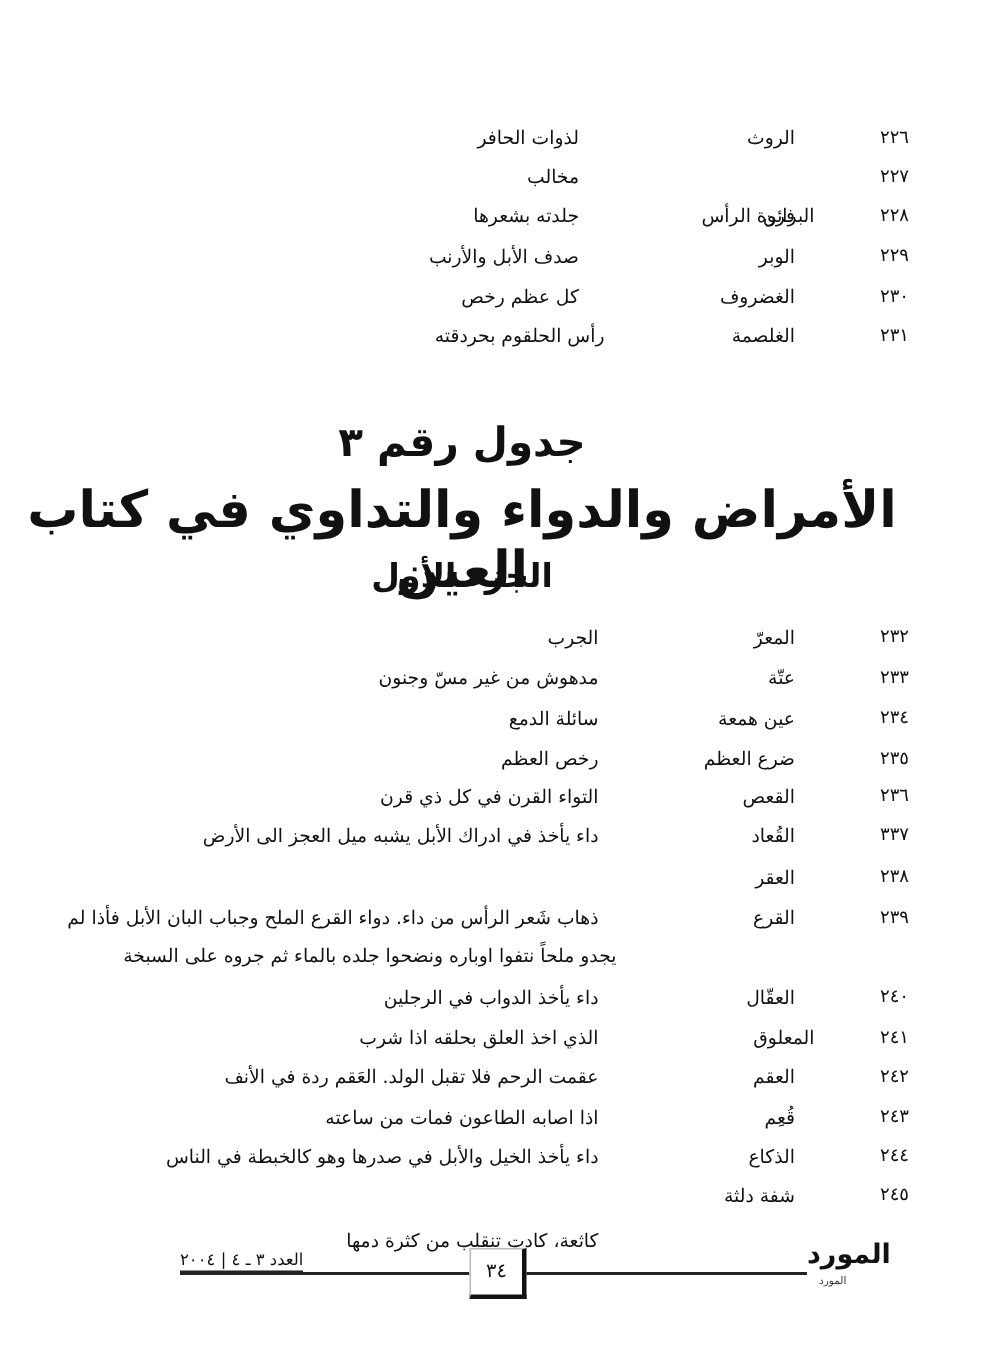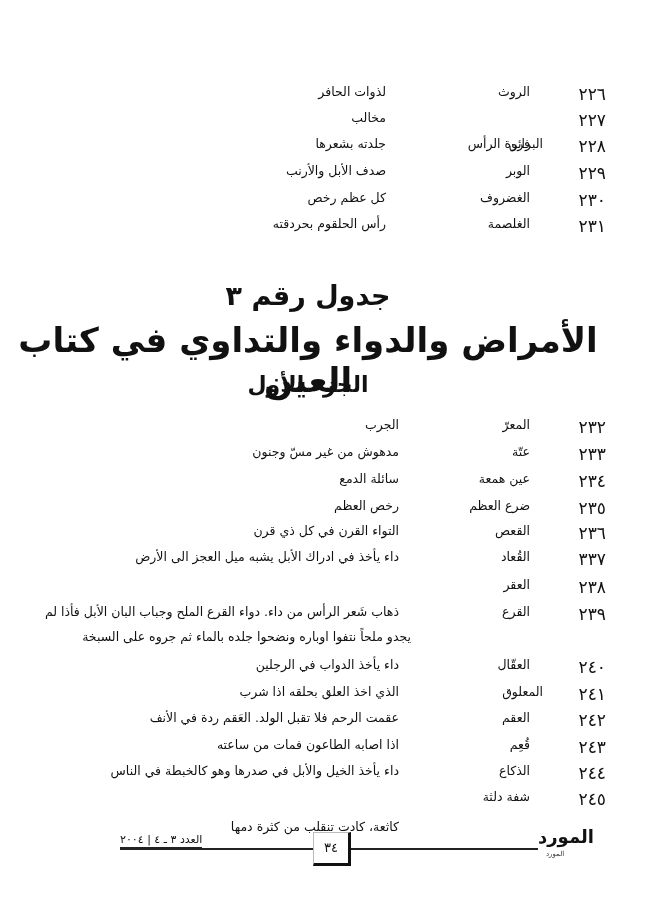--- a/index.html
+++ b/index.html
@@ -1,21 +1,21 @@
 <!DOCTYPE html>
 <html><head>
   <meta charset="utf-8">
   <style>
     html, body { margin: 0; padding: 0; }
     body {
       width: 661px; height: 908px; background: #ffffff; position: relative; overflow: hidden;
       font-family: "DejaVu Sans", sans-serif; color: #111;
     }
     .page { position: absolute; left: 0; top: 0; width: 661px; height: 908px; }
-    .num { position: absolute; direction: rtl; font-size: 17px; }
+    .num { position: absolute; direction: rtl; font-size: 12px; }
     .term { position: absolute; direction: rtl; font-size: 12.5px; }
     .def { position: absolute; direction: rtl; font-size: 12.5px; }
     .t1 { position: absolute; left: 0; width: 616px; text-align: center; direction: rtl; font-weight: bold; }
     .title1 { top: 280px; font-size: 27px; letter-spacing: 1px; }
     .title2 { top: 320px; font-size: 34px; }
     .title3 { top: 372px; font-size: 22px; }
     .footer-line { position: absolute; top: 848px; height: 2px; background: #222; }
     .pagebox {
       position: absolute; left: 313px; top: 832px; width: 34px; height: 30px;
       border: 1px solid #bbb; border-right: 3px solid #111; border-bottom: 3px solid #111;
@@ -46,21 +46,21 @@
     <div class="num" style="top:163px; right:55px;">٢٢٩</div>
     <div class="term" style="top:163px; right:131px;">الوبر</div>
     <div class="def" style="top:163px; right:275px;">صدف الأبل والأرنب</div>
 
     <div class="num" style="top:190px; right:55px;">٢٣٠</div>
     <div class="term" style="top:190px; right:131px;">الغضروف</div>
     <div class="def" style="top:190px; right:275px;">كل عظم رخص</div>
 
     <div class="num" style="top:216px; right:55px;">٢٣١</div>
     <div class="term" style="top:216px; right:131px;">الغلصمة</div>
-    <div class="def" style="top:216px; right:275px;">رأس الحلقوم بحردقته</div>
+    <div class="def" style="top:216px; right:258px;">رأس الحلقوم بحردقته</div>
   </div>
 
   <div class="t1 title1">جدول رقم ٣</div>
   <div class="t1 title2">الأمراض والدواء والتداوي في كتاب العين</div>
   <div class="t1 title3">الجزء الأول</div>
 
   <div>
     <div class="num" style="top:417px; right:55px;margin-left:20px;">٢٣٢</div>
     <div class="term" style="top:417px; right:131px;">المعرّ</div>
     <div class="def" style="top:417px; right:262px;">الجرب</div>

